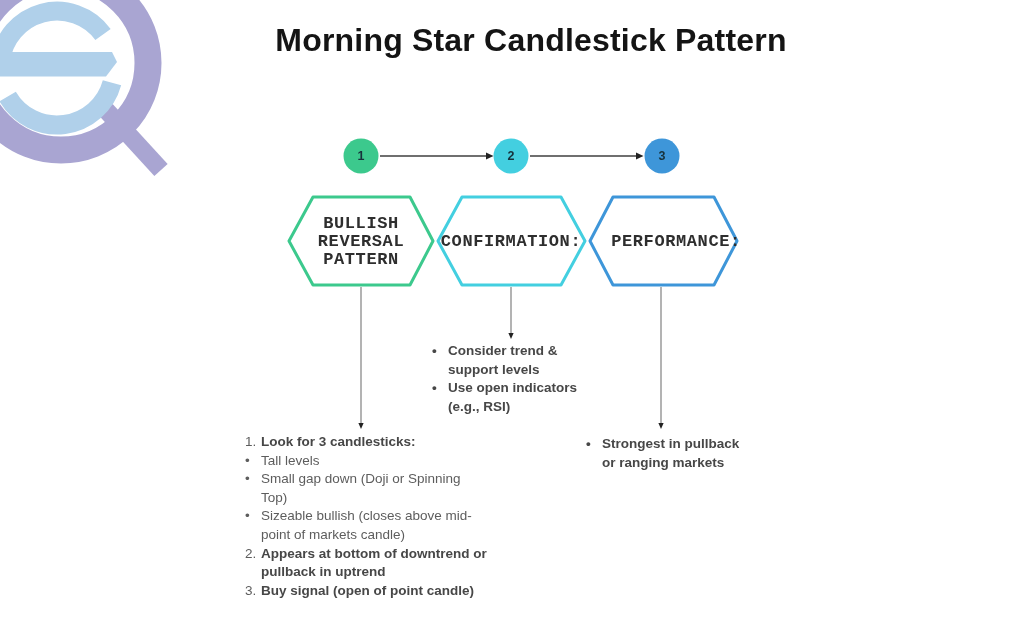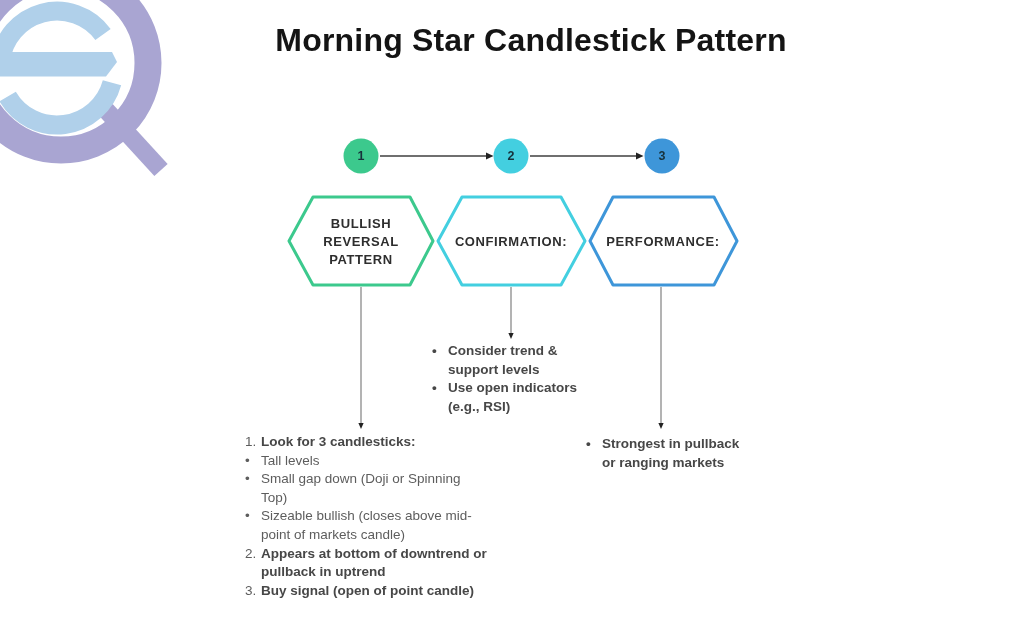--- a/index.html
+++ b/index.html
@@ -10,39 +10,39 @@
   #shapes{position:absolute;left:0;top:0;width:1024px;height:643px;}
   .abs{position:absolute;}
   .title{
     left:0;top:16px;width:1024px;text-align:center;
     font-size:32px;line-height:48px;font-weight:bold;color:#141414;
     letter-spacing:0.2px;
     padding-left:19px;
   }
   .hex-label{
     display:flex;align-items:center;justify-content:center;
-    font-size:13px;font-weight:bold;letter-spacing:0.6px;
-    color:#2e2e2e;text-align:center;line-height:18px;
+    font-size:17px;font-weight:bold;letter-spacing:0.6px;
+    color:#2e2e2e;text-align:center;line-height:18px;font-family:Liberation Mono, monospace;
   }
   .step-num{
     width:36px;height:36px;display:flex;align-items:center;justify-content:center;
     font-size:12.5px;font-weight:bold;color:#17323c;
   }
   .list{font-size:13.5px;line-height:18.6px;color:#5d5d5d;}
   .li-row{display:flex;align-items:flex-start;}
   .li-row.bold{font-weight:bold;color:#474747;}
   .li-marker{flex:0 0 16px;width:16px;}
   .li-marker.num{font-weight:normal;color:#5d5d5d;}
   .li-text{flex:1;white-space:pre-wrap;}
   #list-pattern{left:245px;top:433px;width:270px;}
   #list-confirmation{left:432px;top:342px;width:180px;}
   #list-performance{left:586px;top:435px;width:180px;}
   #hex-label-0{left:311px;top:197px;width:100px;height:89px;}
   #hex-label-1{left:461px;top:197px;width:100px;height:89px;}
-  #hex-label-2{left:613px;top:197px;width:100px;height:89px;}
+  #hex-label-2{left:626px;top:197px;width:100px;height:89px;}
   #num-0{left:343px;top:138px;}
   #num-1{left:493px;top:138px;}
   #num-2{left:644px;top:138px;}
 </style>
 </head>
 <body>
 
 <svg id="shapes" viewBox="0 0 1024 643" xmlns="http://www.w3.org/2000/svg">
 
   <g>

